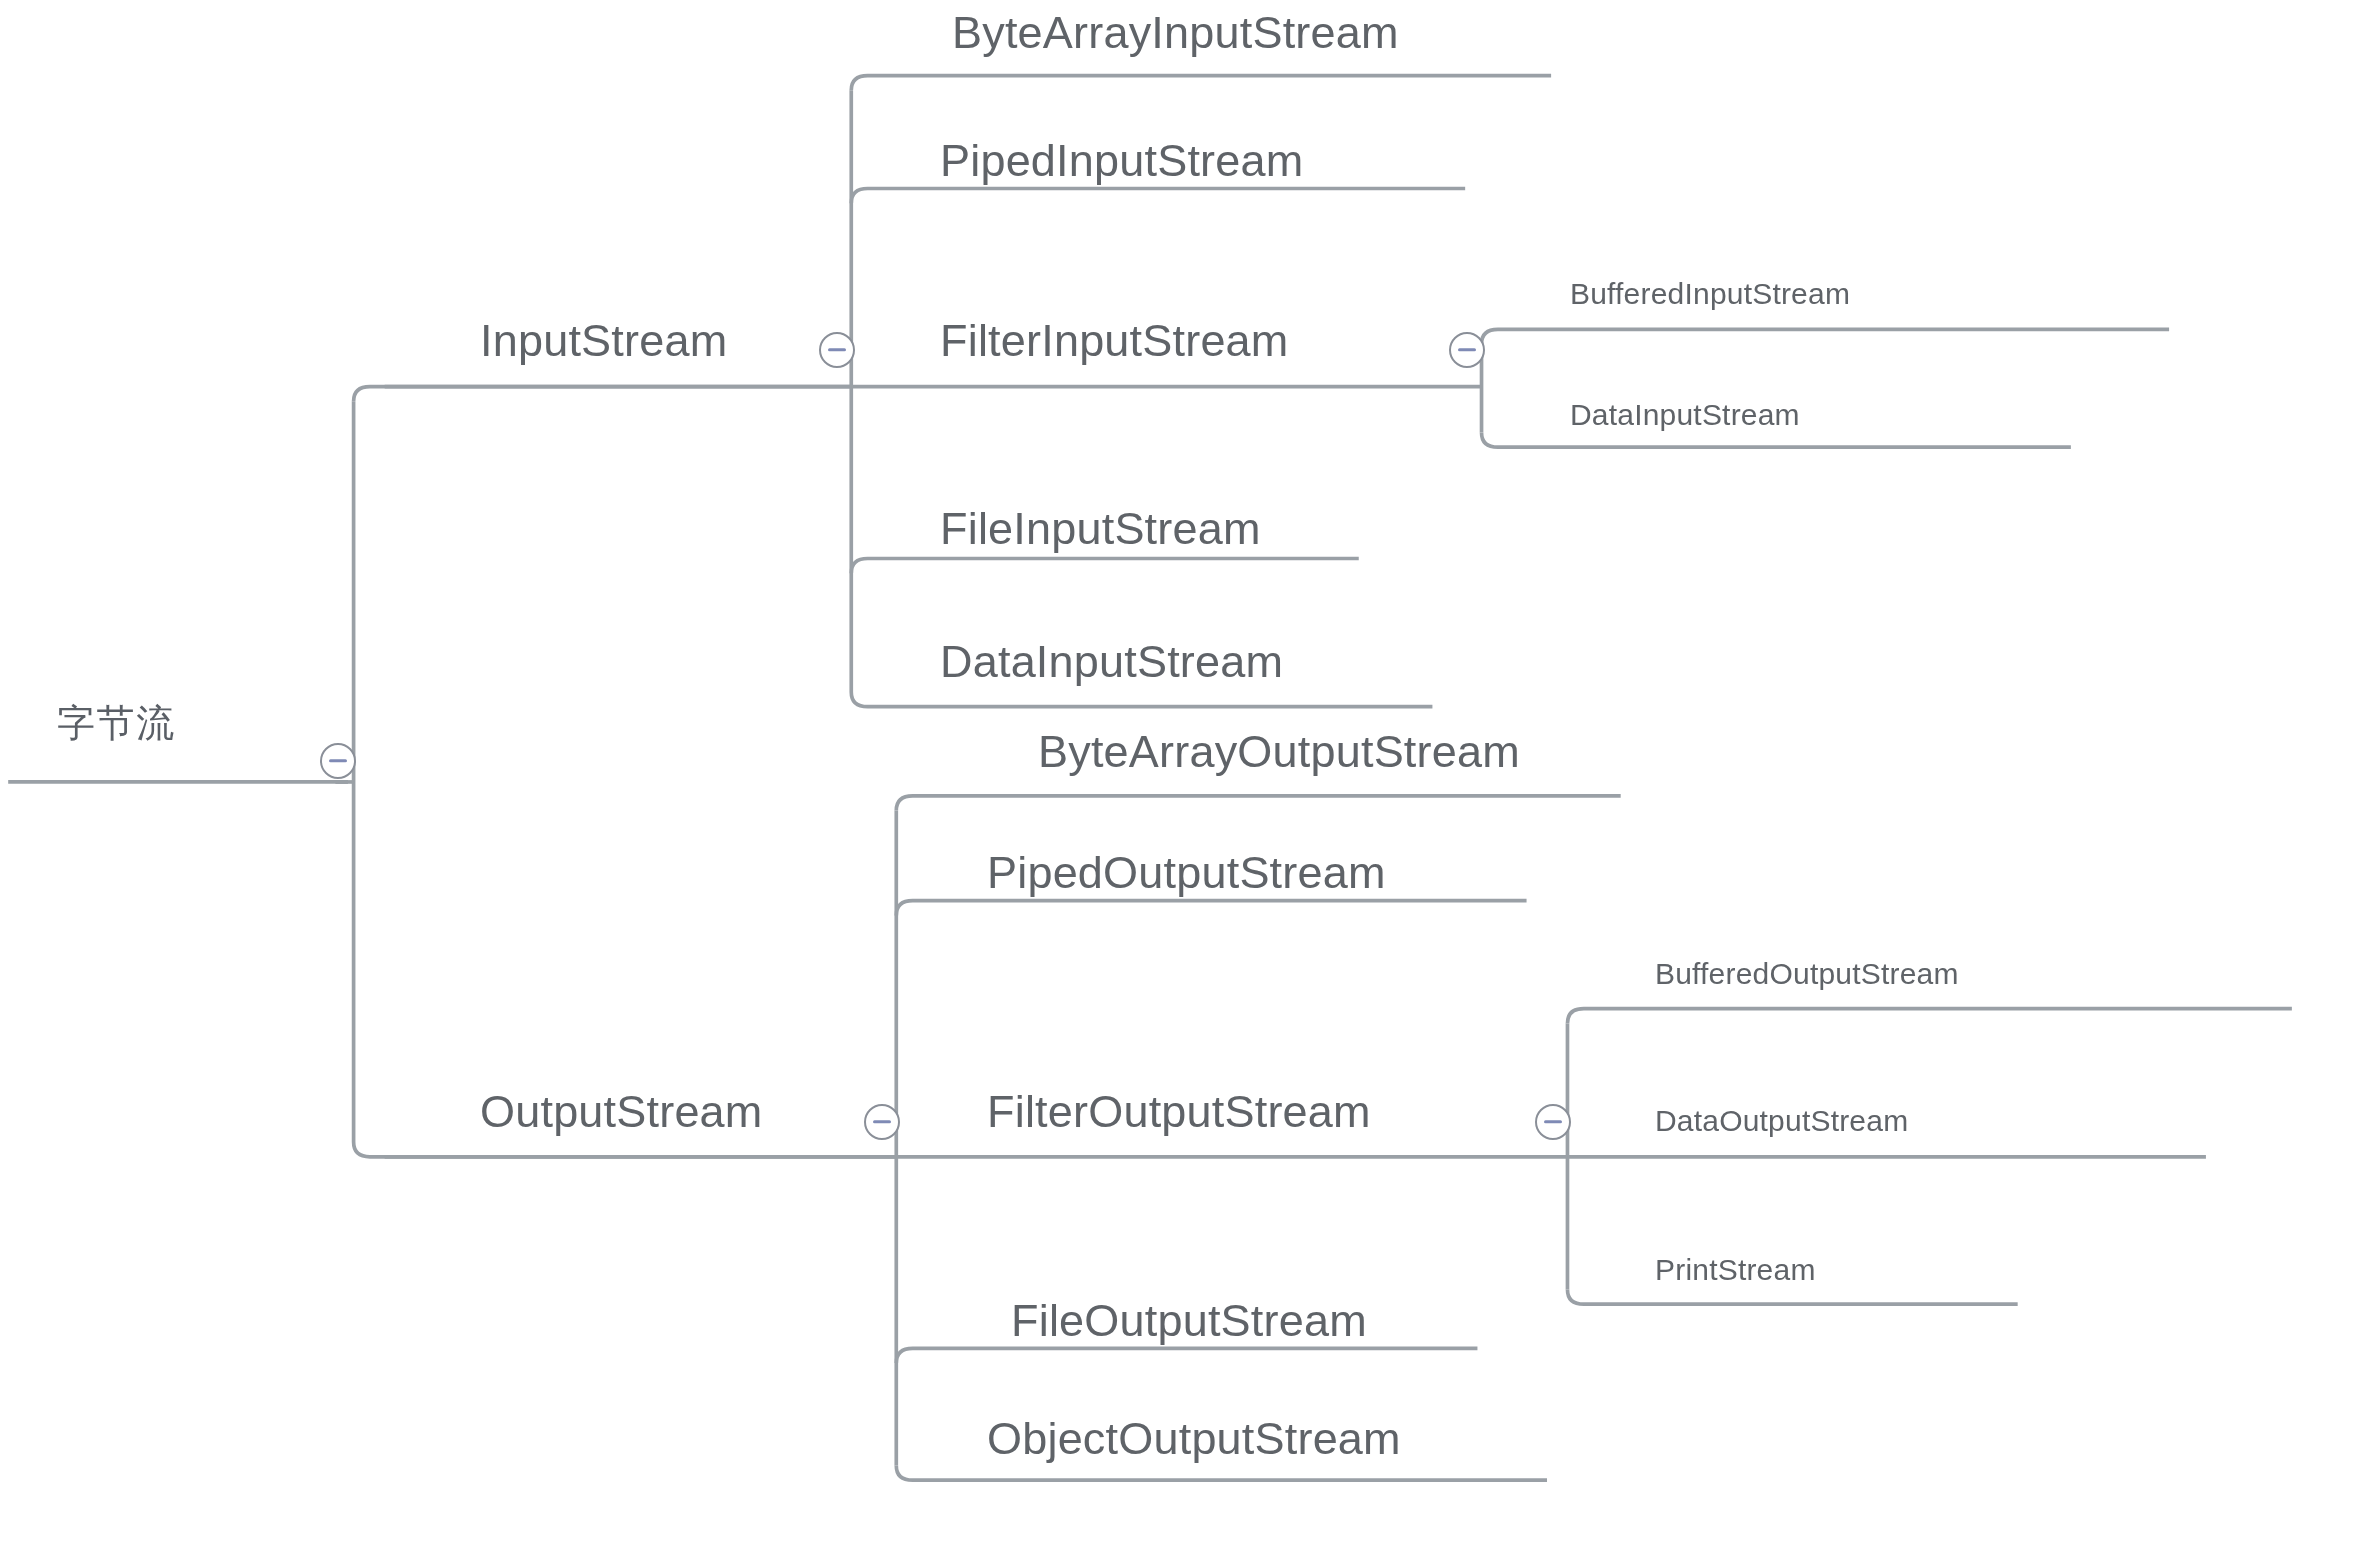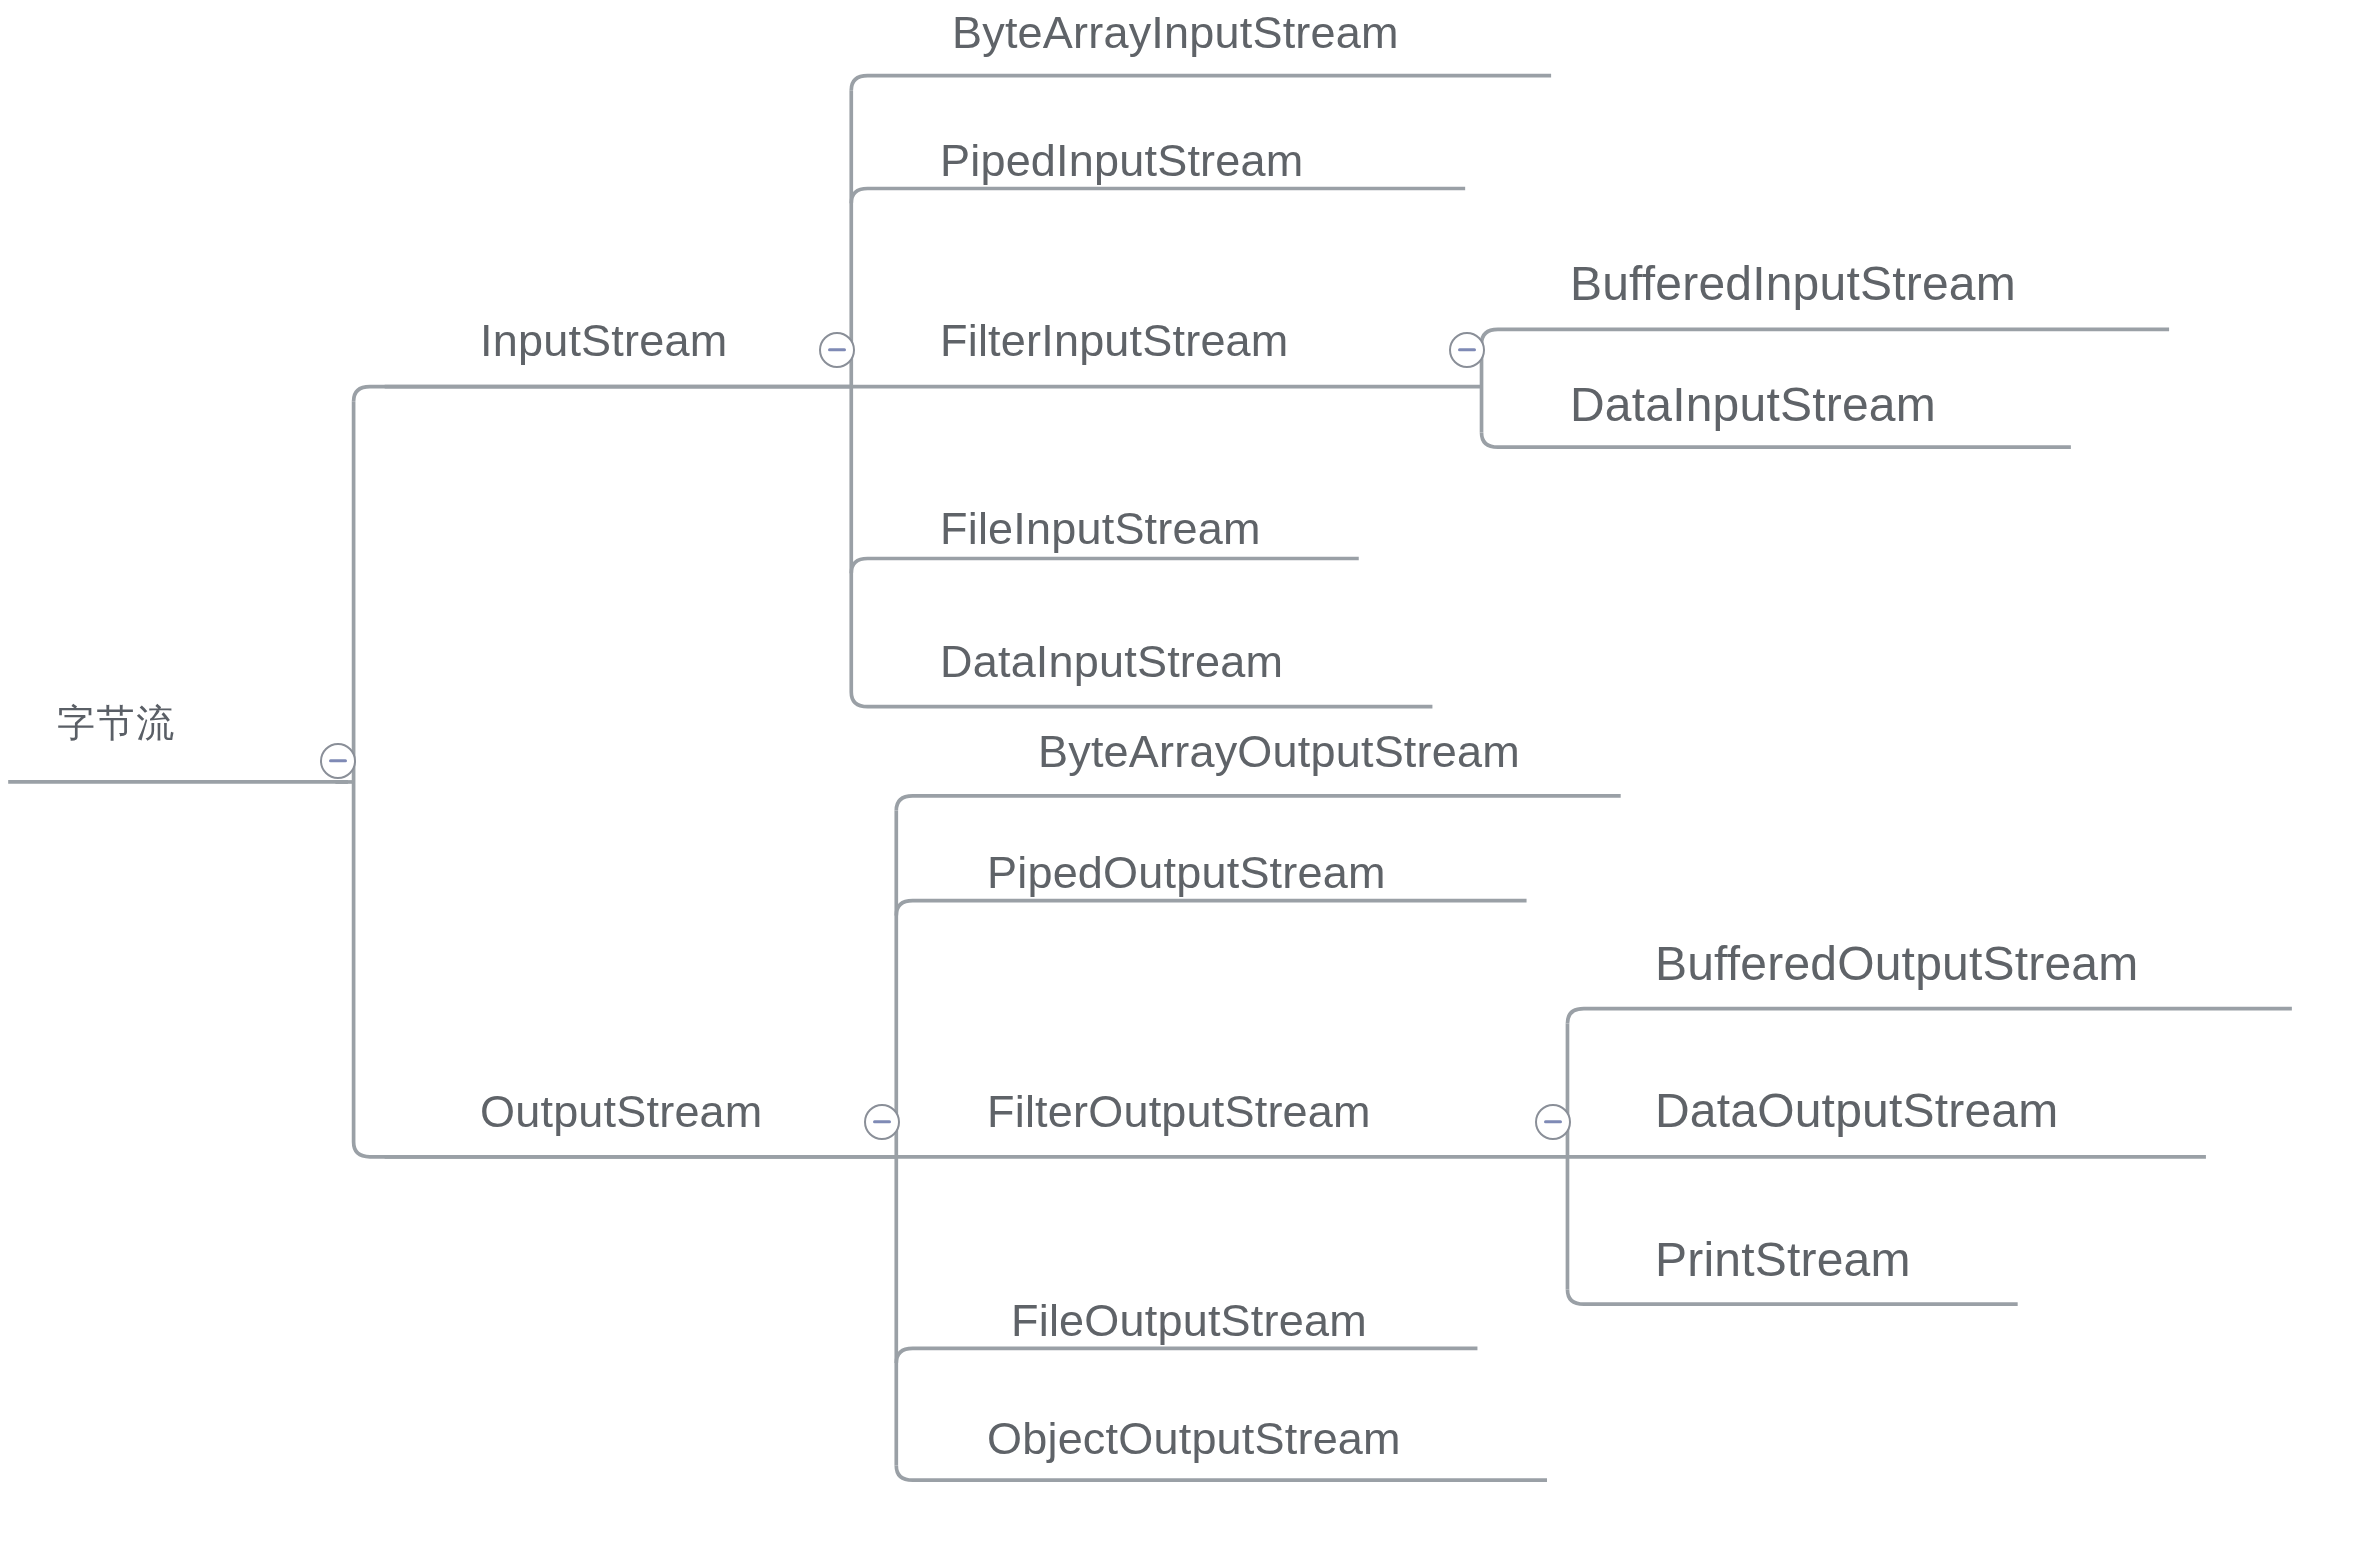--- a/index.html
+++ b/index.html
@@ -31,21 +31,21 @@
     letter-spacing: 0.2px;
     transform: translateY(-100%);
   }
   .node-label.root {
     font-size: 38px;
     color: #5a5f66;
     letter-spacing: 1.6px;
   }
   .node-label.lvl1 { font-size: 45px; margin-left: 46px; }
   .node-label.lvl2 { font-size: 45px; }
-  .node-label.lvl3 { font-size: 48px; }
+  .node-label.lvl3 { font-size: 30px; }
 
   .toggle {
     position: absolute;
     width: 36px;
     height: 36px;
     border: 2px solid #8a8f98;
     border-radius: 50%;
     background: #ffffff;
     box-sizing: border-box;
     transform: translate(-50%, -50%);

